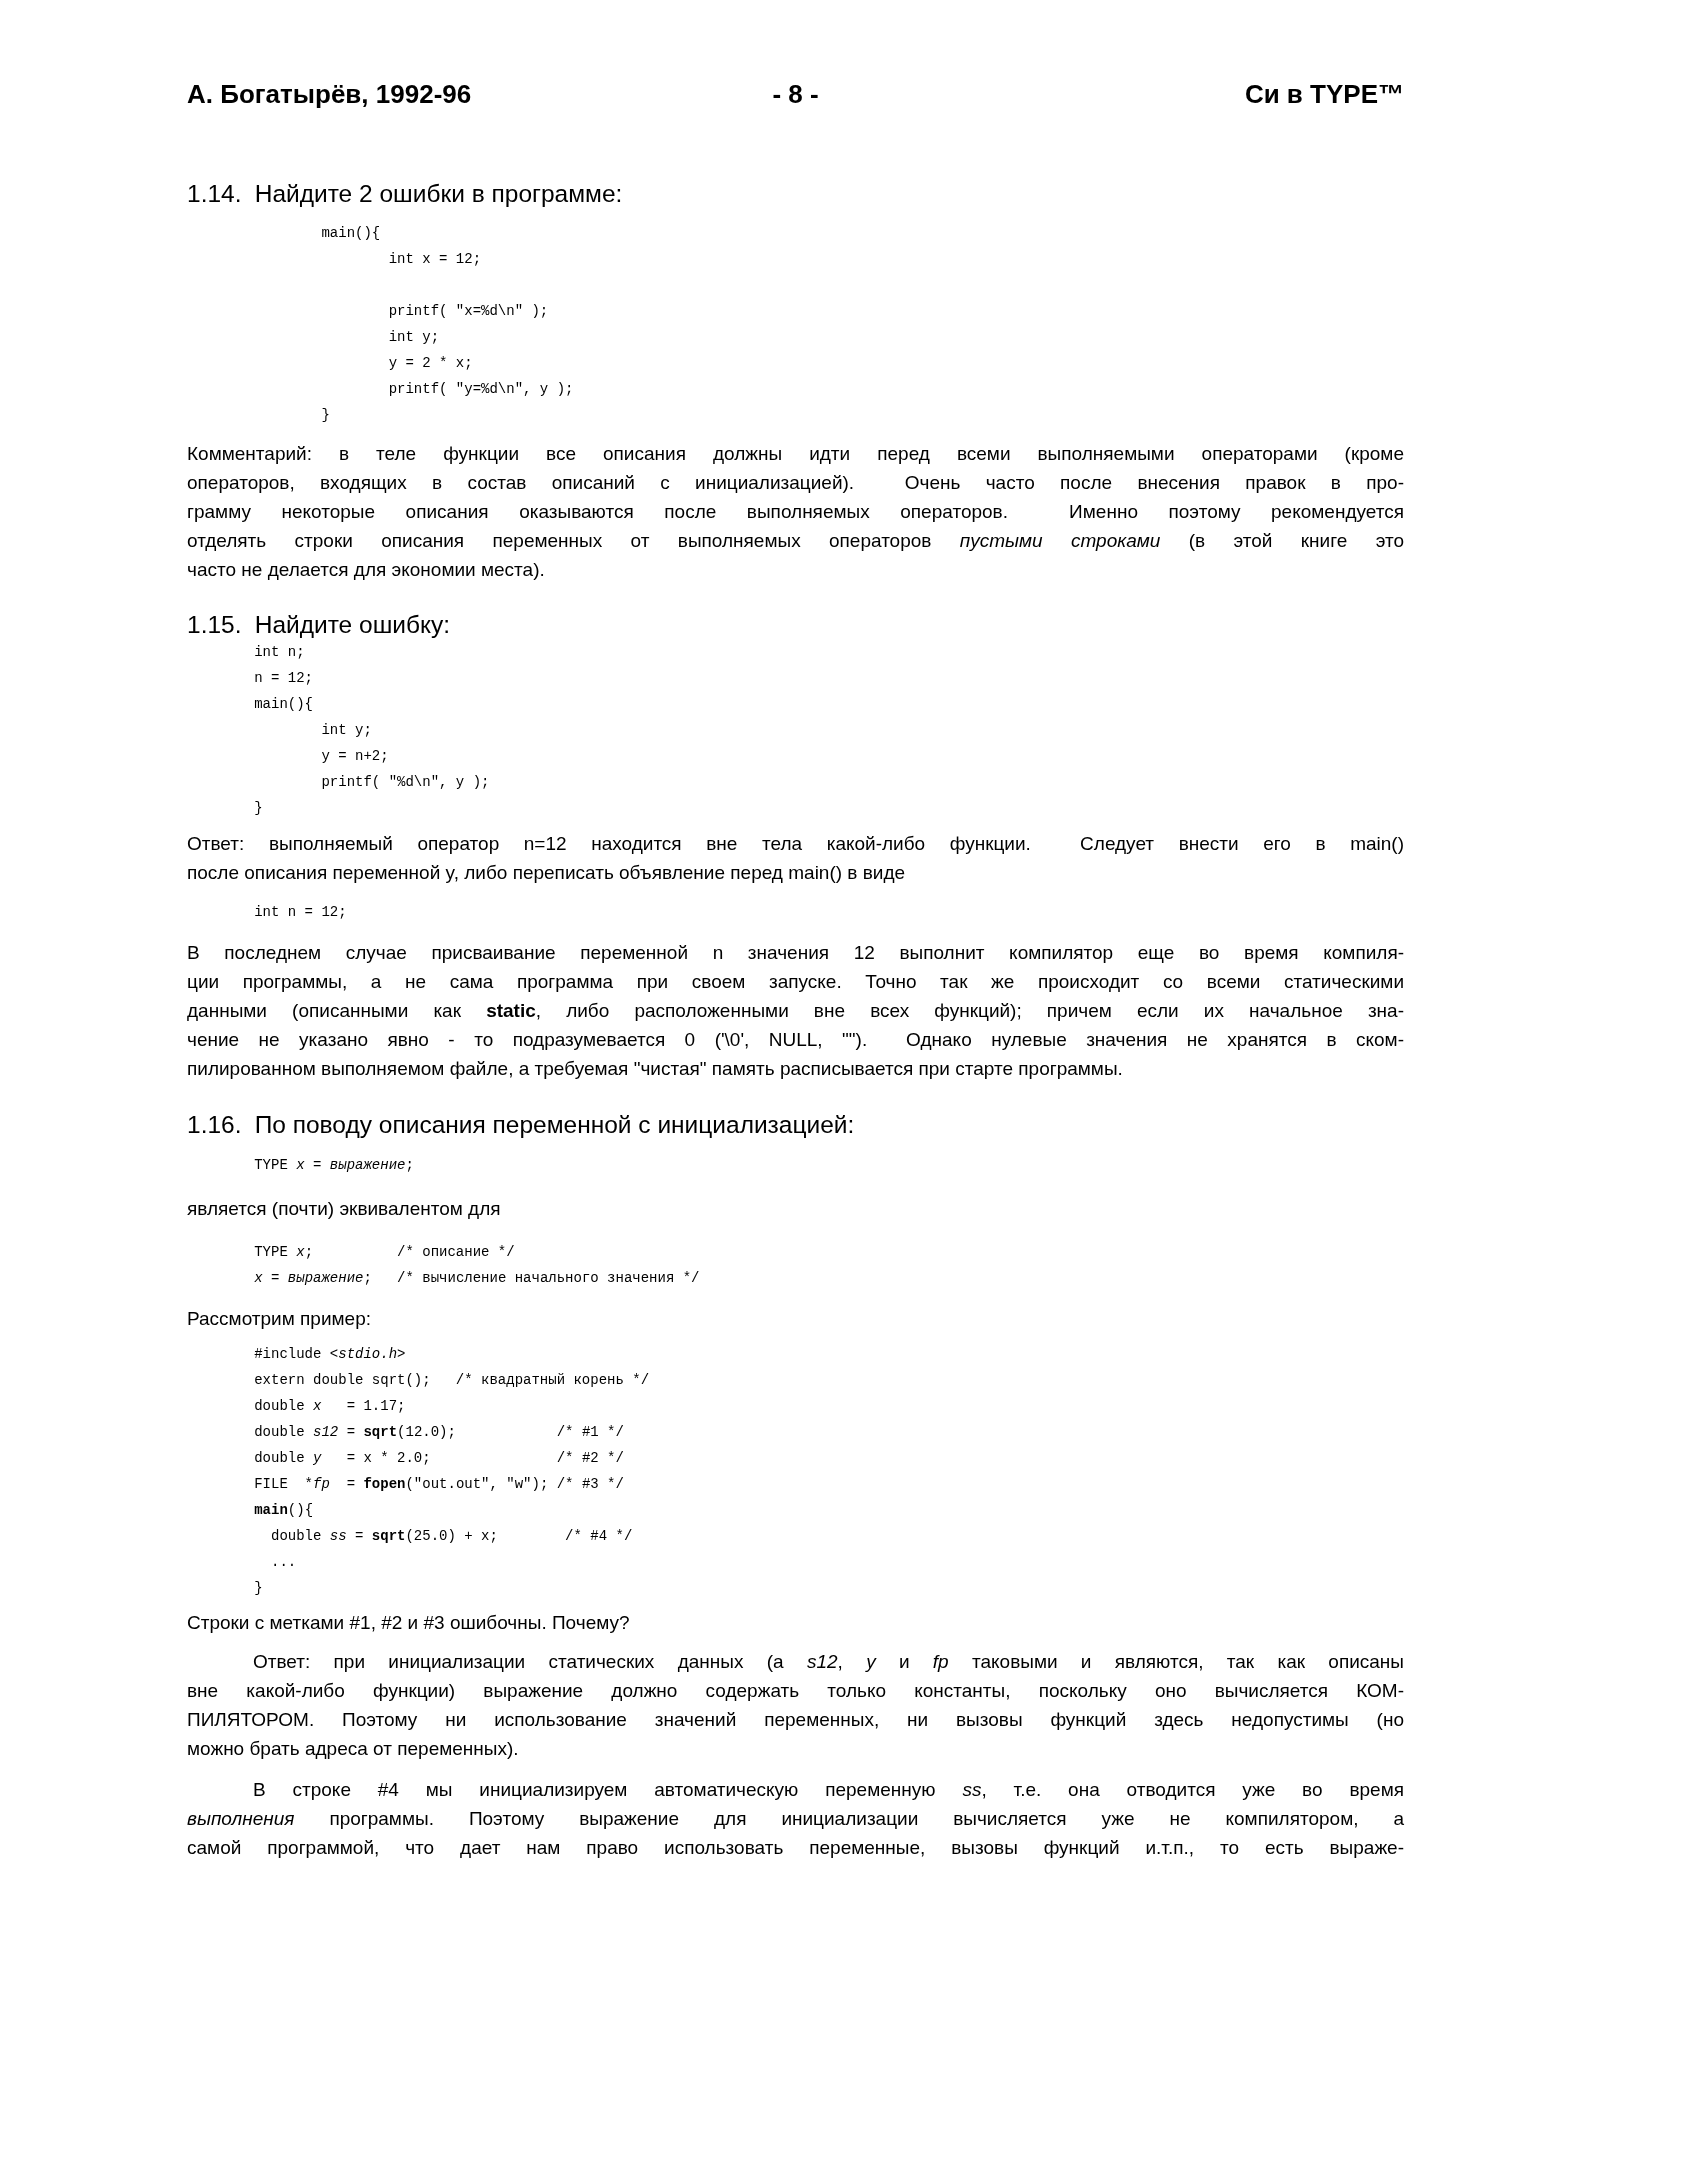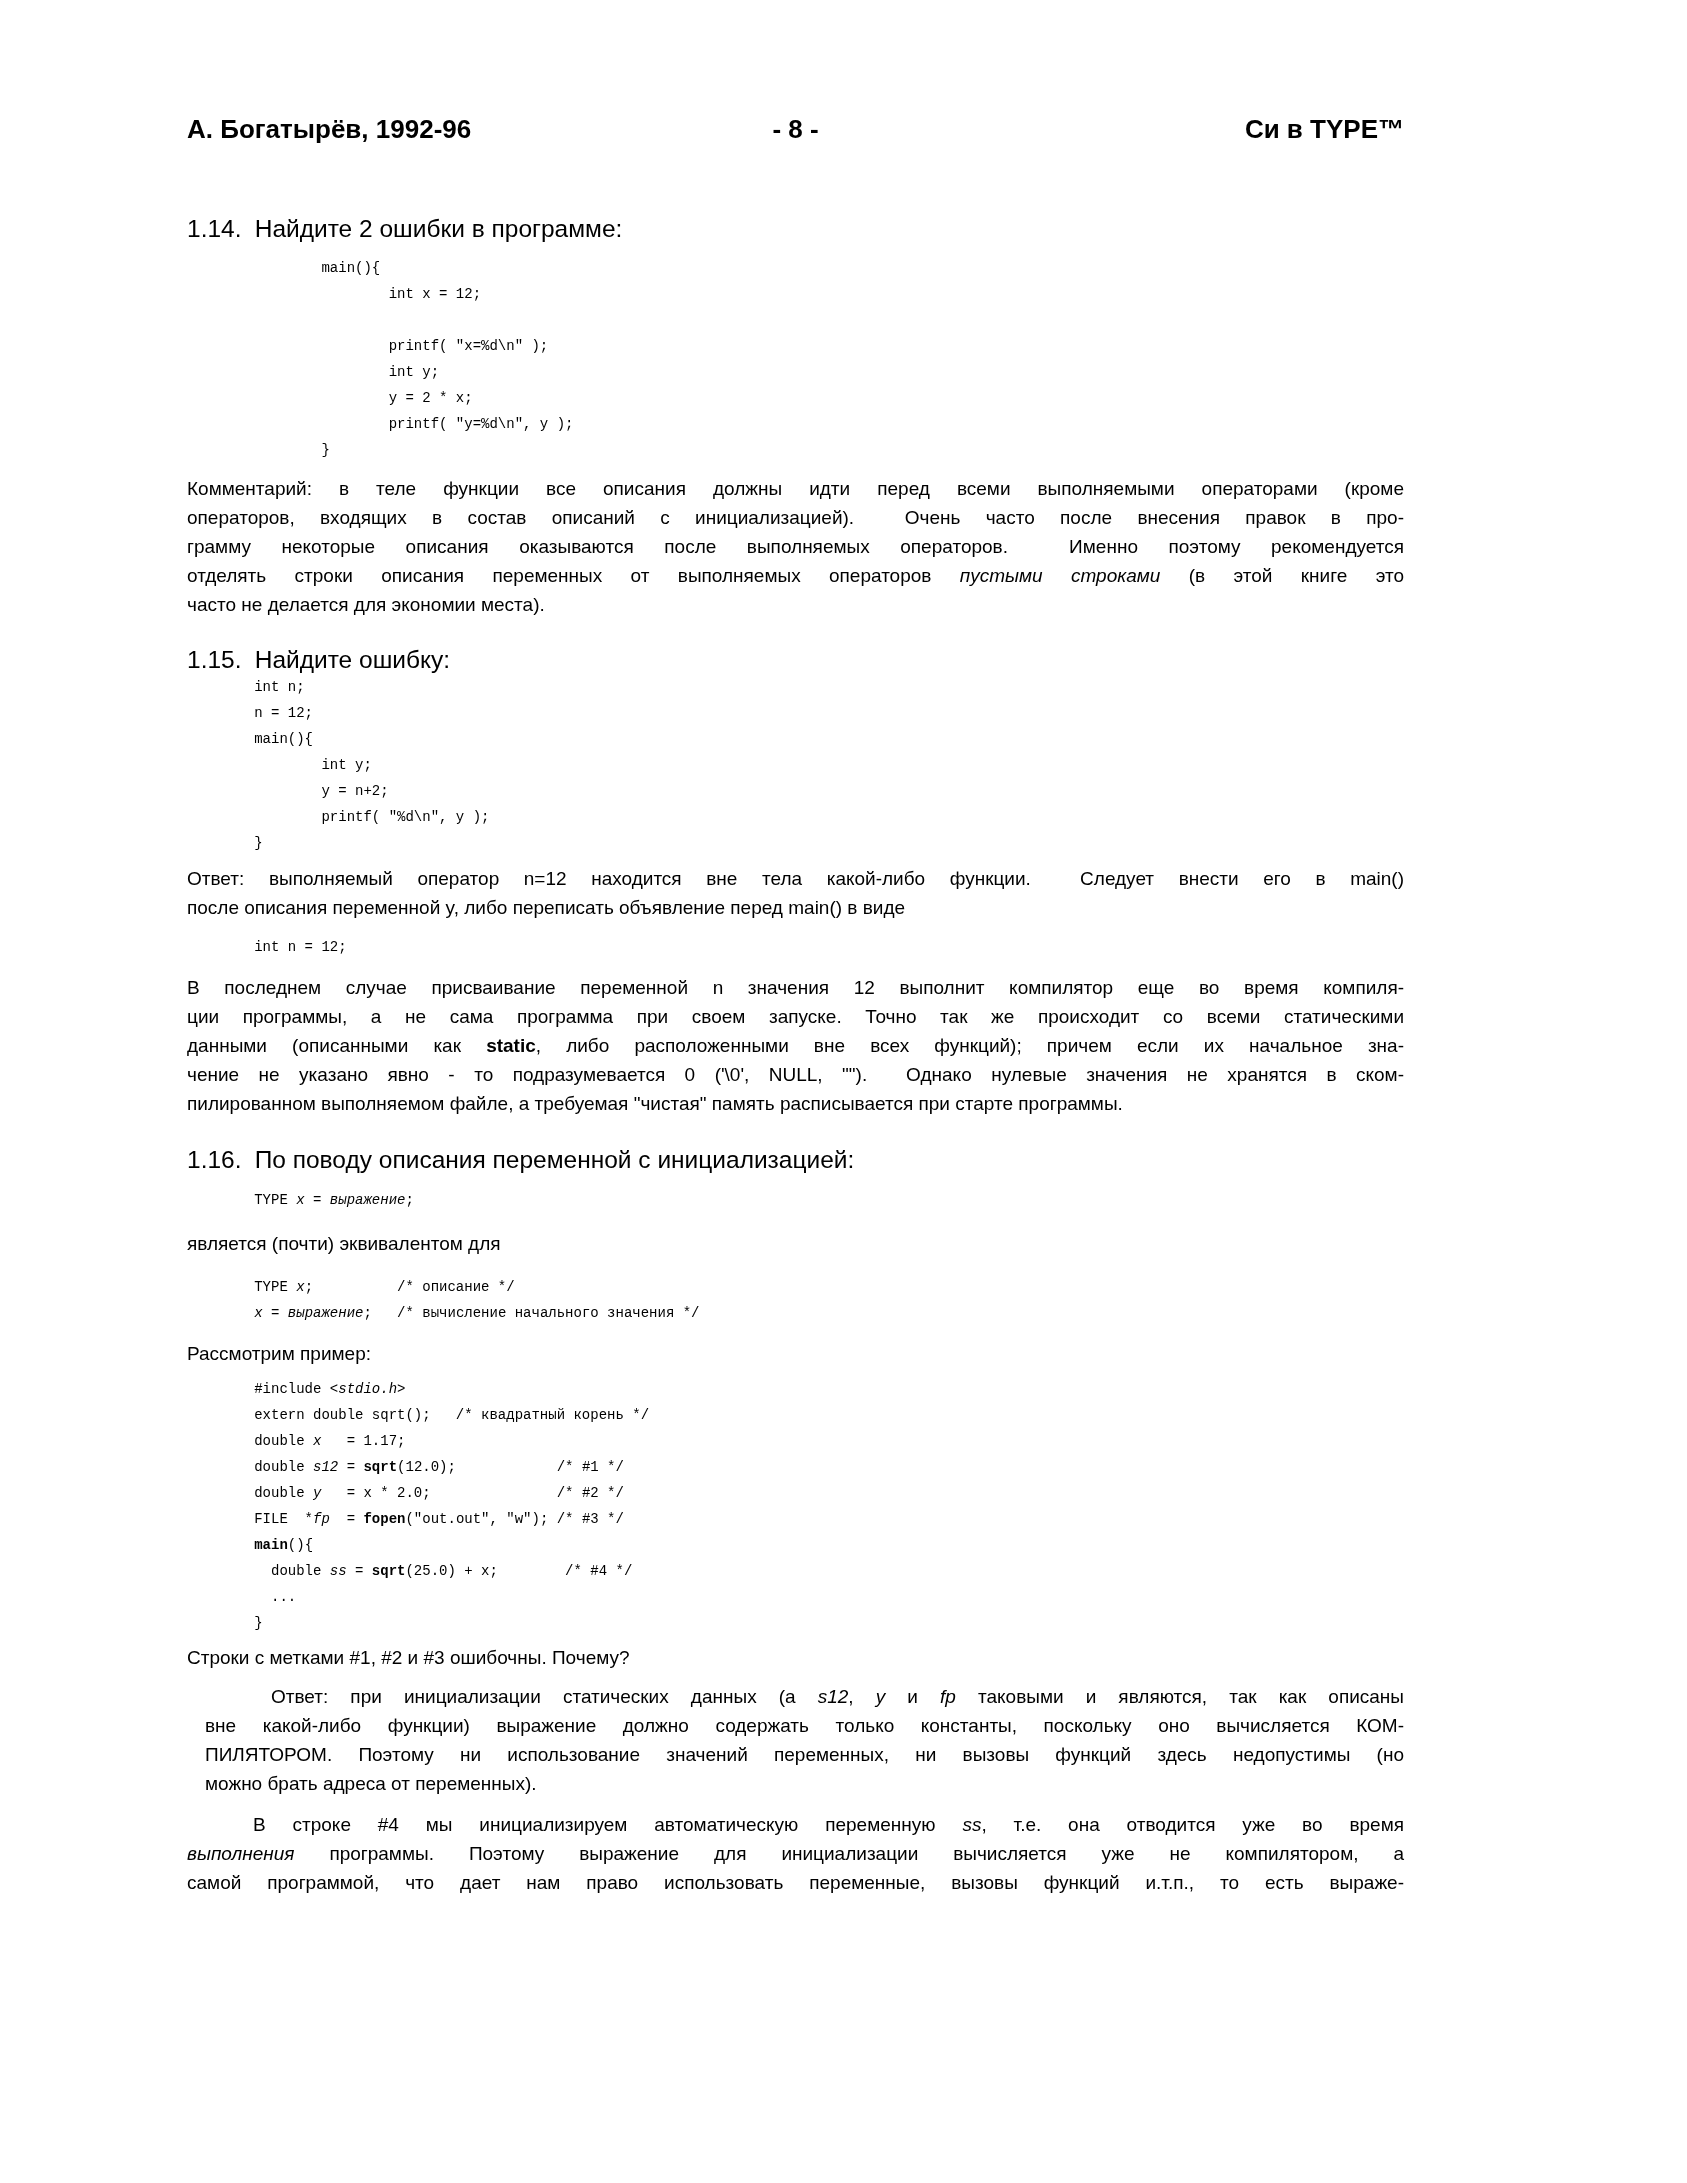--- a/index.html
+++ b/index.html
@@ -6,21 +6,21 @@
   body {
     width: 1687px; height: 2183px;
     font-family: "Liberation Sans", sans-serif;
     color: #000000;
     overflow: hidden;
     position: relative;
   }
   .sheet {
     box-sizing: border-box;
     width: 1348px; height: 2183px;
-    padding: 114px 283px 0 187px;
+    padding: 79px 283px 0 187px;
     background: #ffffff;
   }
   .col { width: 1217px; }
 
   
   .runhead {
     display: grid;
     grid-template-columns: 1fr auto 1fr;
     align-items: baseline;
     font-size: 26px;
@@ -70,21 +70,21 @@
   .mt-a115 { margin-top: 8px; }
   .mt-intn { margin-top: 12px; }
   .mt-stat { margin-top: 13.2px; }
   .mt-h116 { margin-top: 26.5px; }
   .mt-t1   { margin-top: 13.2px; }
   .mt-eqv  { margin-top: 16px; }
   .mt-t2   { margin-top: 16px; }
   .mt-ras  { margin-top: 13.2px; }
   .mt-cm   { margin-top: 8px; }
   .mt-q    { margin-top: 6.6px; }
-  .mt-a116 { margin-top: 10.6px; margin-left: 18px; }
+  .mt-a116 { margin-top: 10.6px; }
   .mt-run  { margin-top: 12px; }
 </style>
 </head>
 <body>
 
 <div class="sheet">
   <div class="col">
 
     <div class="runhead">
       <span class="lft">А. Богатырёв, 1992-96</span>

